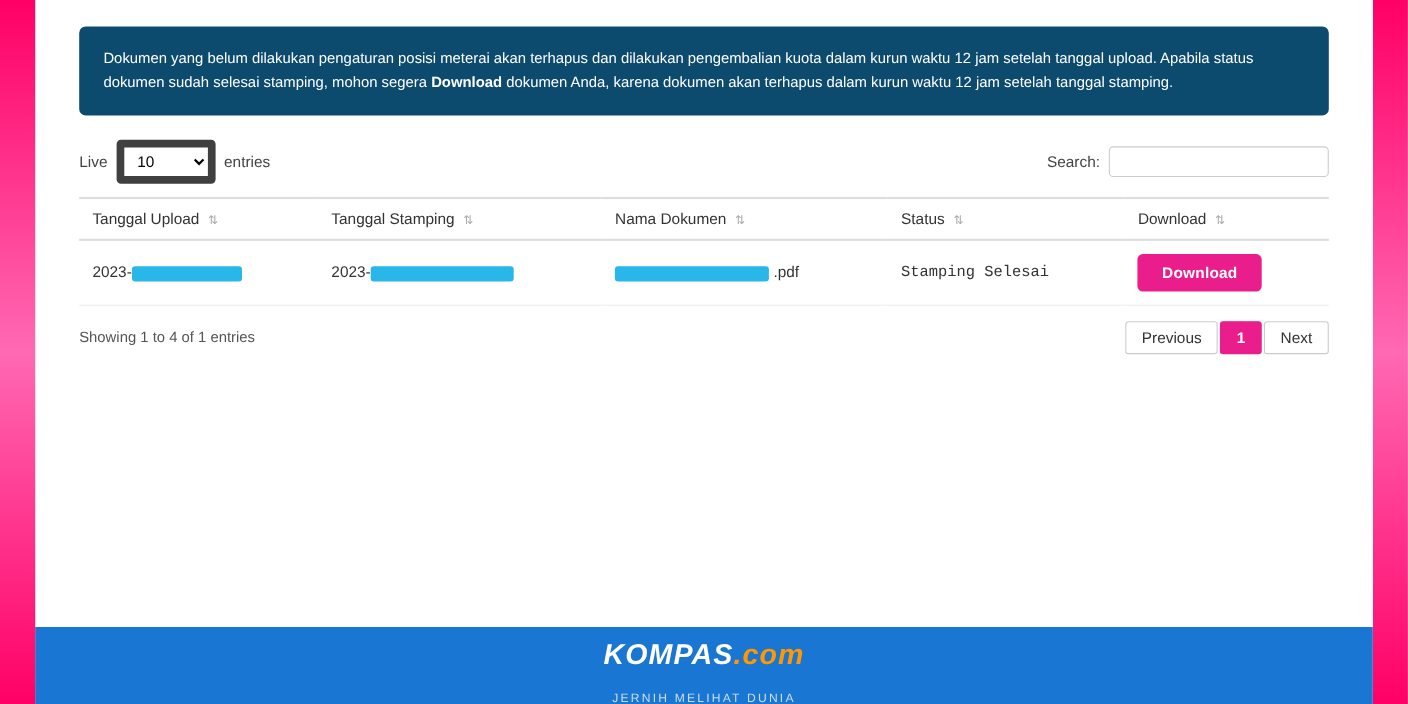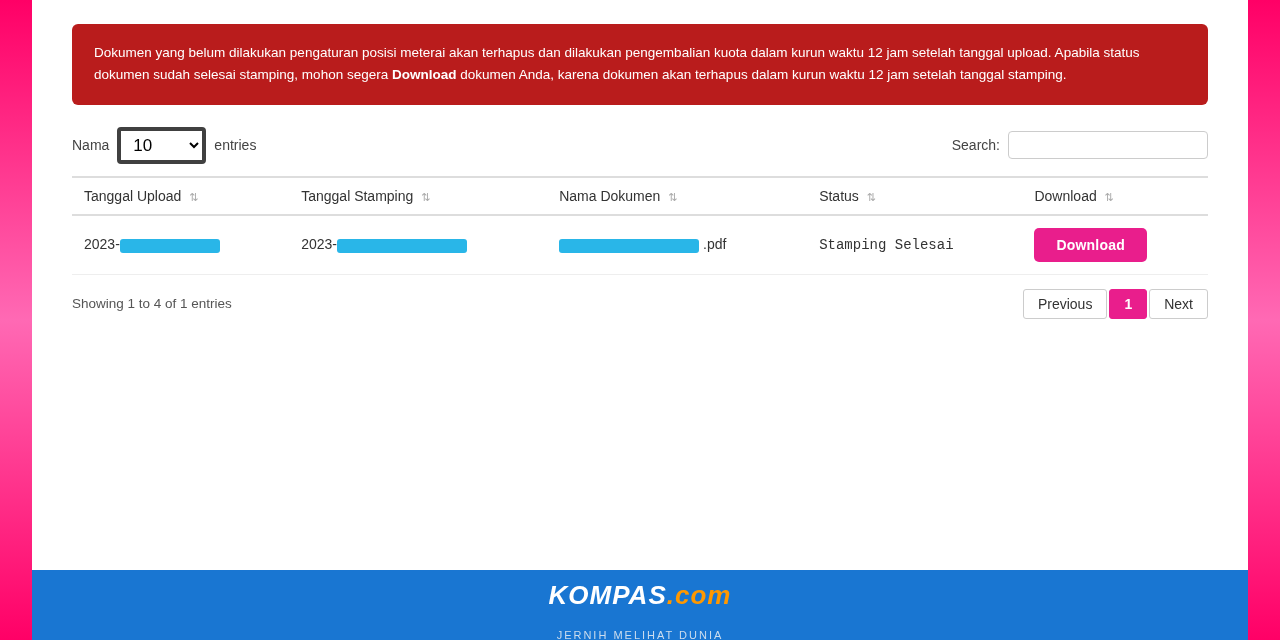--- a/index.html
+++ b/index.html
@@ -69,21 +69,21 @@
       color: #555;
     }
 
     .subtitle {
       font-size: 14px;
       color: #888;
       margin-top: 2px;
     }
 
     .alert-box {
-      background: #b91c1c;
+      background: #0c4a6e;
       border-radius: 6px;
       padding: 18px 22px;
       margin-bottom: 22px;
       color: #fff;
       font-size: 13.5px;
       line-height: 1.65;
     }
     .alert-box .bold {
       font-weight: 900;
     }
@@ -97,24 +97,24 @@
 
     .show-entries {
       display: flex;
       align-items: center;
       gap: 8px;
       font-size: 14px;
       color: #444;
     }
 
     .entries-select {
-      border: 4px solid #404040;
+      border: 7px solid #404040;
       border-radius: 4px;
       padding: 4px 24px 4px 8px;
-      font-size: 17px;
+      font-size: 14px;
       background: #fff;
       appearance: auto;
       cursor: pointer;
     }
 
     .search-area {
       display: flex;
       align-items: center;
       gap: 8px;
       font-size: 14px;
@@ -252,21 +252,21 @@
 
 <div class="main-content">
 
 
   <div class="alert-box">
     <span>Dokumen yang belum dilakukan pengaturan posisi meterai akan terhapus dan dilakukan pengembalian kuota dalam kurun waktu 12 jam setelah tanggal upload. Apabila status dokumen sudah selesai stamping, mohon segera </span><span class="bold">Download</span><span> dokumen Anda, karena dokumen akan terhapus dalam kurun waktu 12 jam setelah tanggal stamping.</span>
   </div>
 
   <div class="table-controls">
     <div class="show-entries">
-      <span>Nama</span>
+      <span>Live</span>
       <select class="entries-select">
         <option value="10">10</option>
         <option value="25">25</option>
         <option value="50">50</option>
         <option value="100">100</option>
       </select>
       <span>entries</span>
     </div>
     <div class="search-area">
       <span>Search:</span>

